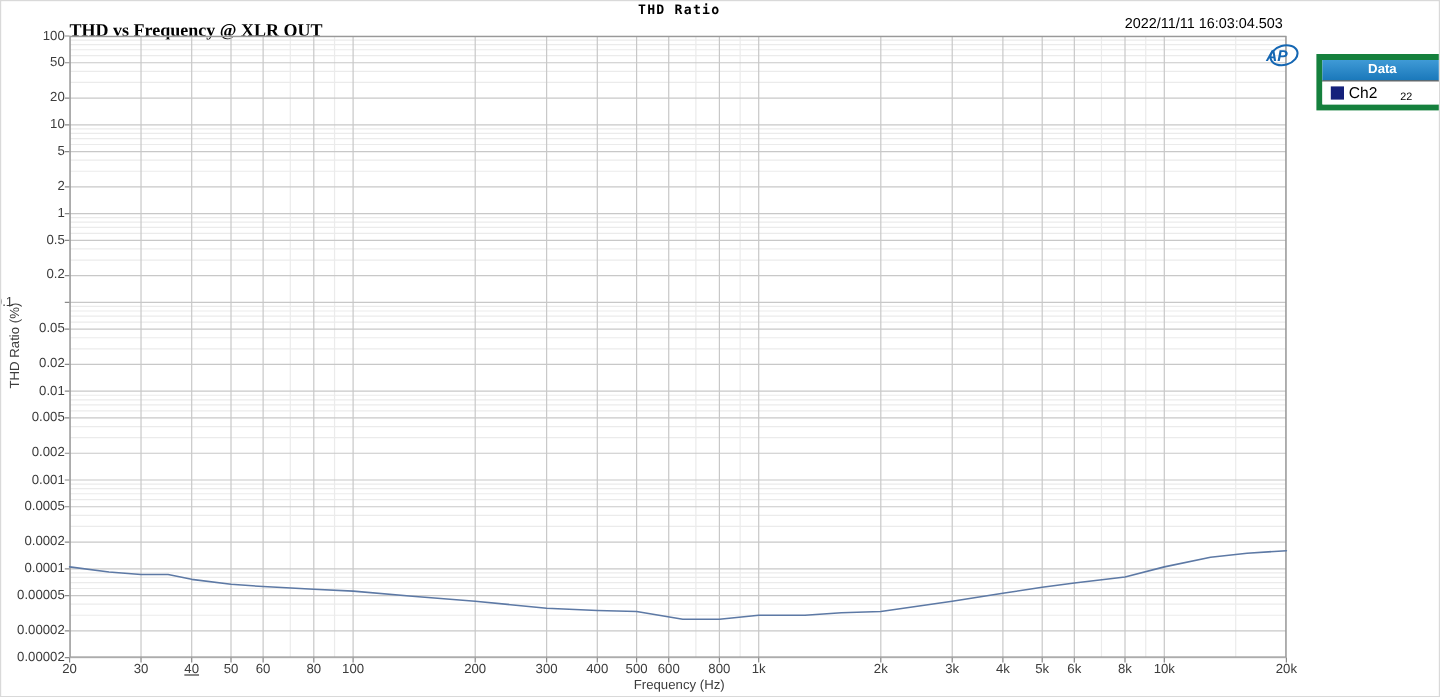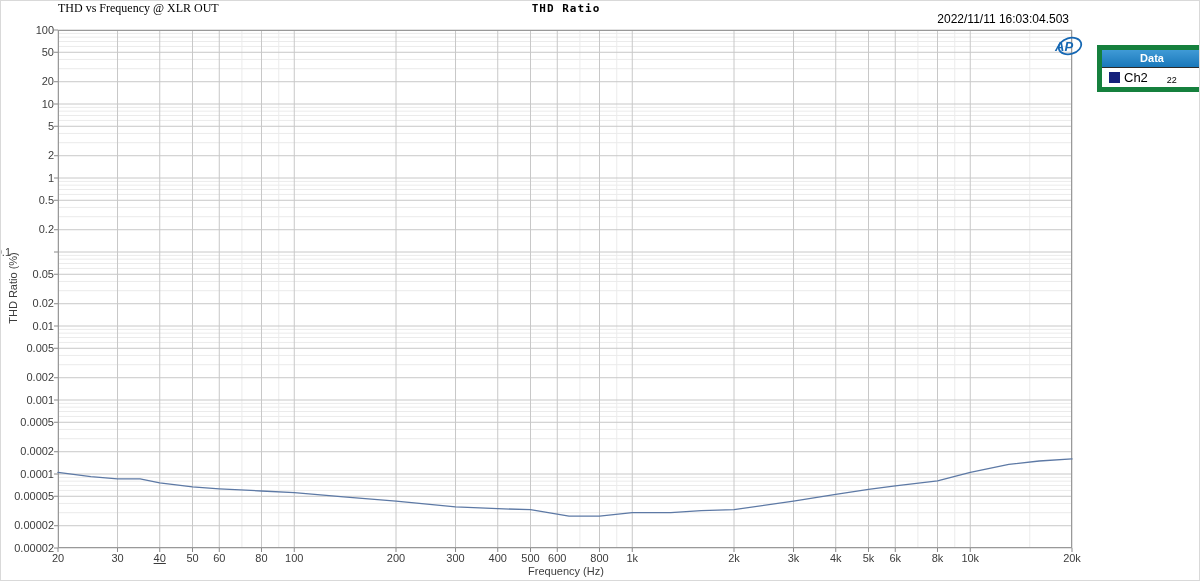--- a/index.html
+++ b/index.html
@@ -2,22 +2,22 @@
 <html><head>
 <meta charset="utf-8">
 <style>
   html,body{margin:0;padding:0;background:#fff;}
   .window{
     position:relative;width:1198px;height:579px;background:#ffffff;
     border:1px solid #d9d9d9;overflow:hidden;
     font-family:"Liberation Sans",sans-serif;color:#1a1a1a;
   }
   .hdr-left{
-    position:absolute;left:57px;top:0;
-    font-family:"Liberation Serif",serif;font-size:12px;color:#000;
+    position:absolute;left:57px;top:17px;
+    font-family:"Liberation Serif",serif;font-size:15px;color:#000;font-weight:bold;
   }
   .hdr-center{
     position:absolute;left:460px;width:210px;top:1px;text-align:center;
     font-family:"DejaVu Sans Mono",monospace;font-size:11px;font-weight:bold;
     letter-spacing:1px;color:#000;
   }
   .hdr-right{
     position:absolute;right:132px;top:11px;font-size:12px;color:#000;
   }
   #chart-area{position:absolute;left:0;top:0;width:1200px;height:581px;}

